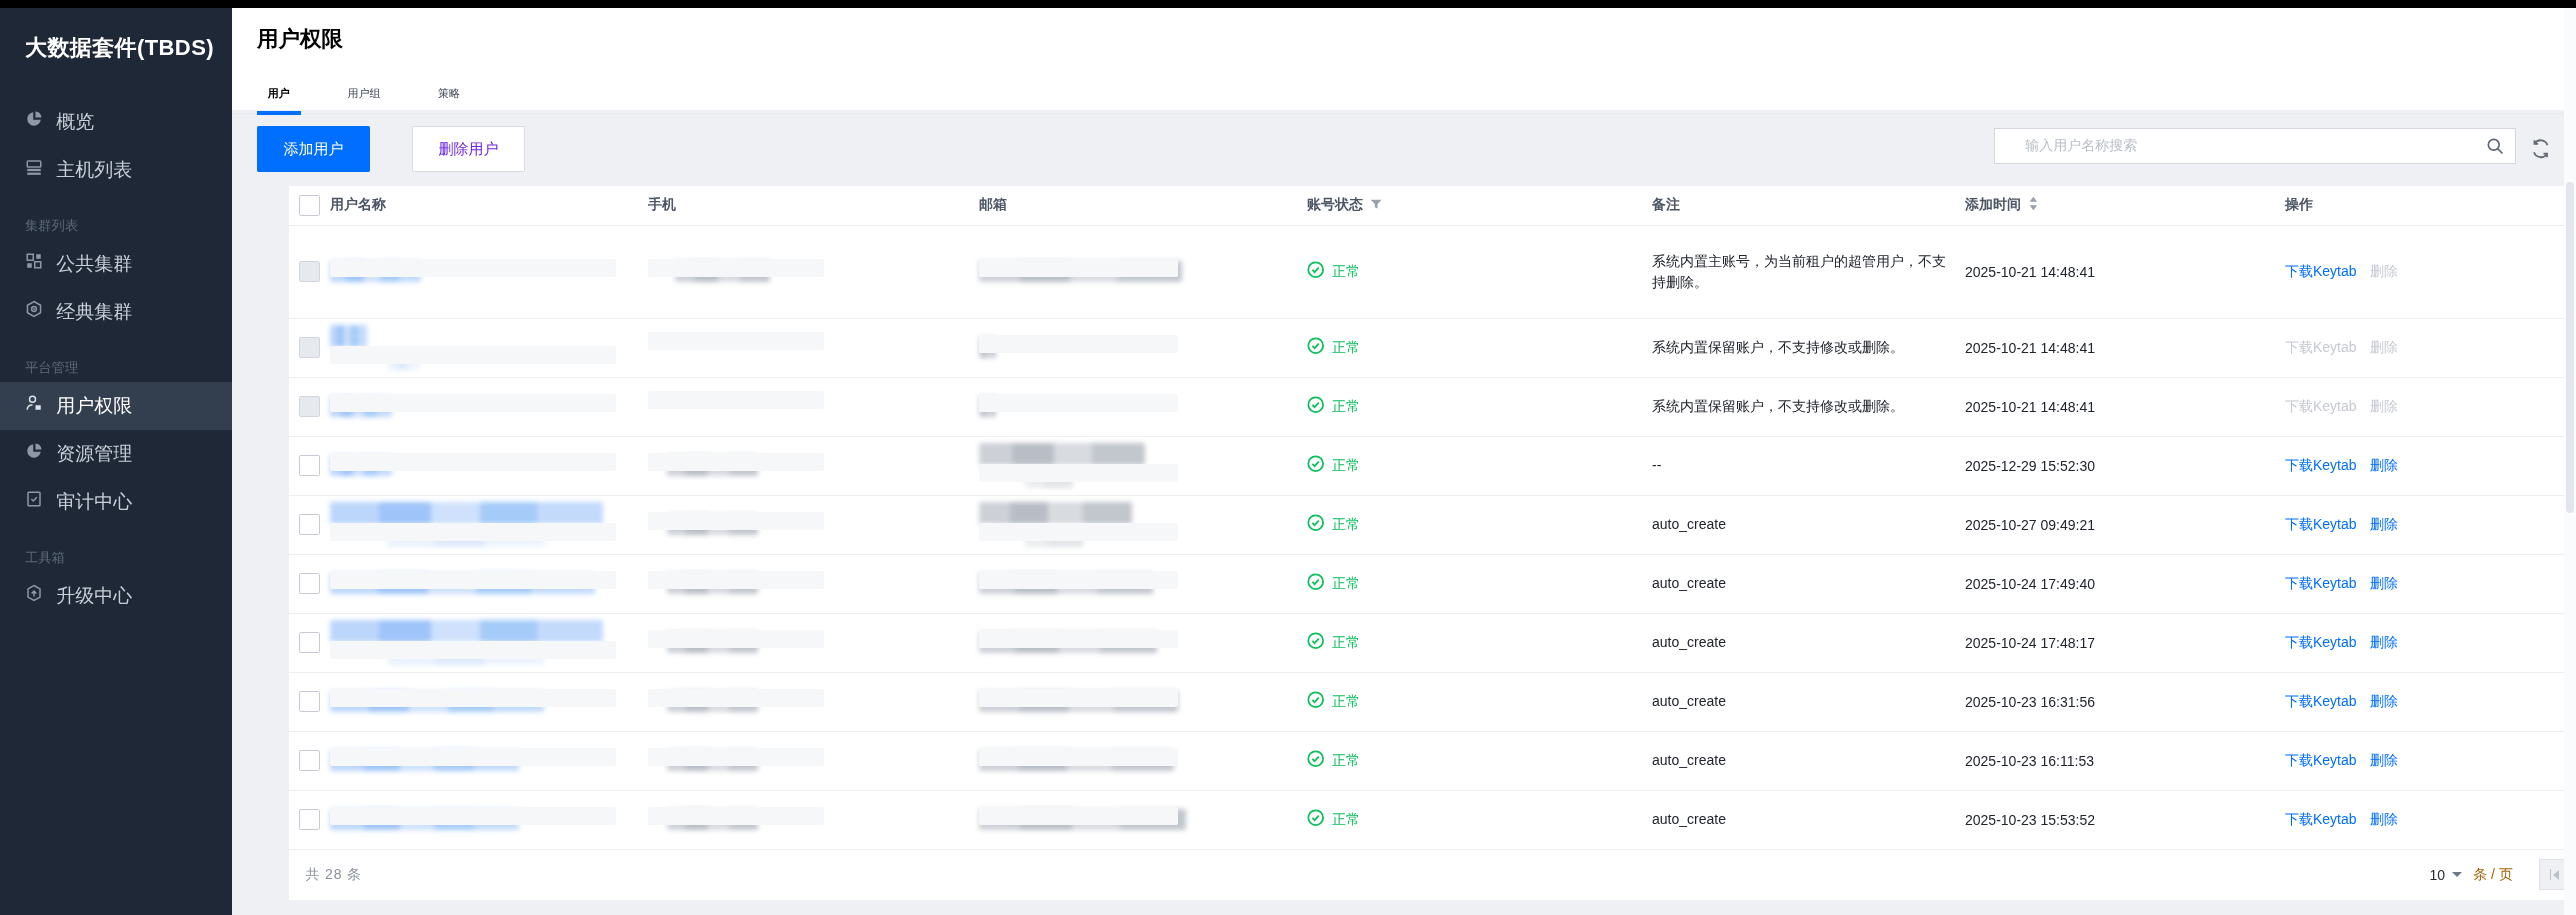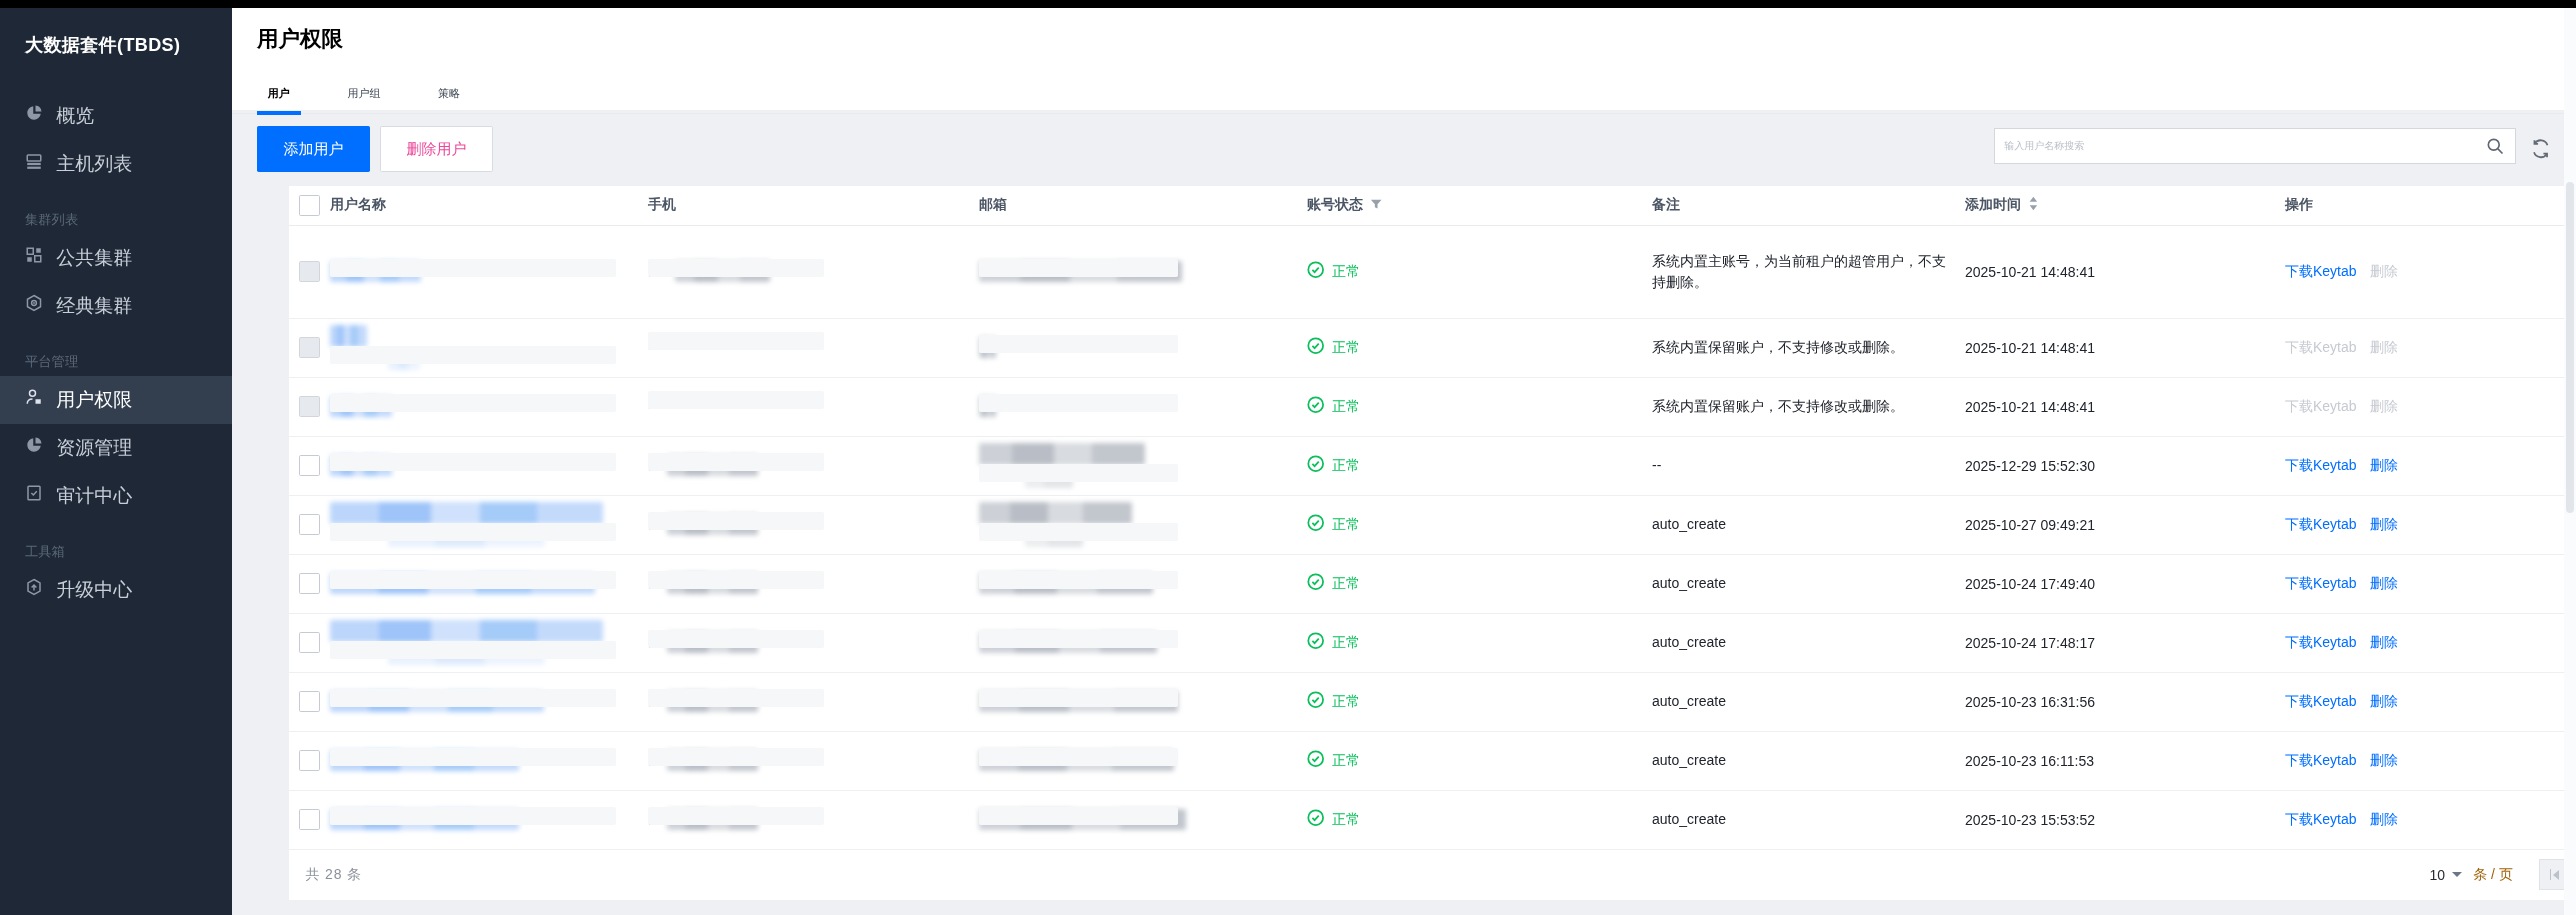--- a/index.html
+++ b/index.html
@@ -4,21 +4,21 @@
 <style>
   * { box-sizing: border-box; margin: 0; padding: 0; }
   html,body { width: 2576px; height: 915px; overflow: hidden; }
   body { font-family: "Liberation Sans", "DejaVu Sans", sans-serif; background:#eef0f4; color:#20242c; }
 
   
   .top-strip { height:7.5px; background:#000; width:100%; }
 
   
   .sidebar { position:absolute; left:0; top:7.5px; bottom:0; width:232px; background:#1e2837; }
-  .side-title { padding:25px 0 0 25px; font-size:18px; font-weight:700; color:#ffffff; letter-spacing:0.4px;}
+  .side-title { padding:25px 0 0 25px; font-size:22px; font-weight:700; color:#ffffff; letter-spacing:0.4px;}
   .menu { margin-top:35px; }
   .m-item { height:48px; display:flex; align-items:center; gap:13.3px; padding-left:25px; font-size:19px; color:#c8cfd8; cursor:pointer; }
   .m-item svg { flex:0 0 auto; }
   .m-item.active { background:#333e4f; color:#ffffff; }
   .m-sec { margin:23px 0 5px 25px; font-size:13.3px; color:#5c6878; }
 
   
   .main { margin-left:232px; width:2344px; }
   .page-header { background:#fff; height:102px; }
   .ph-title { padding:18px 0 0 25px; font-size:21.5px; line-height:26.5px; font-weight:700; color:#000; }
@@ -27,24 +27,24 @@
   .tab.active { font-weight:700; color:#000; }
   .tab.active::after { content:""; position:absolute; left:0; right:0; bottom:-1.7px; height:3.3px; background:#006eff; }
 
   .content { padding:16.6px 25px 25px 25px; }
 
   
   .toolbar { display:flex; justify-content:space-between; align-items:flex-start; height:53px; }
   .btn-group { display:flex; gap:10px; }
   .btn { height:46px; min-width:113px; padding:0 23px; font-size:15px; border-radius:1.7px; border:none; cursor:pointer; }
   .btn-primary { background:#006eff; color:#fff; }
-  .btn-disabled { background:#fff; color:#ec4899; border:0.8px solid #d8dbe1; cursor:default; }
+  .btn-disabled { background:#fff; color:#6d28d9; border:0.8px solid #d8dbe1; cursor:default;margin-left:32px; }
   .search-wrap { display:flex; align-items:center; gap:13.3px; margin-top:1.7px; }
   .search-box { position:relative; width:522px; }
-  .search-box input { width:100%; height:36px; border:0.8px solid #d4d8de; background:#fff; padding:0 43px 0 9px; font-size:10px; color:#20242c; outline:none; }
+  .search-box input { width:100%; height:36px; border:0.8px solid #d4d8de; background:#fff; padding:0 43px 0 30px; font-size:14px; color:#20242c; outline:none;font-family:Liberation Serif, serif; }
   .search-box input::placeholder { color:#b9bec7; }
   .search-icon { position:absolute; right:11.6px; top:8.3px; }
   .refresh-btn { background:none; border:none; cursor:pointer; padding:0; margin-top:8.3px;}
 
   
   .card { background:#fff; width:2514px; margin-top:6.6px;margin-left:32px; }
   .grid { display:grid; grid-template-columns:41px 318px 331px 328px 345px 313px 320px auto; align-items:center; }
   .thead { height:40px; border-bottom:0.8px solid #e9ebef; font-size:14px; font-weight:700; color:#4b5564; }
   .th { display:flex; align-items:center; gap:6.6px; }
   .tr { border-bottom:0.8px solid #edeff2; height:59px; position:relative; }

